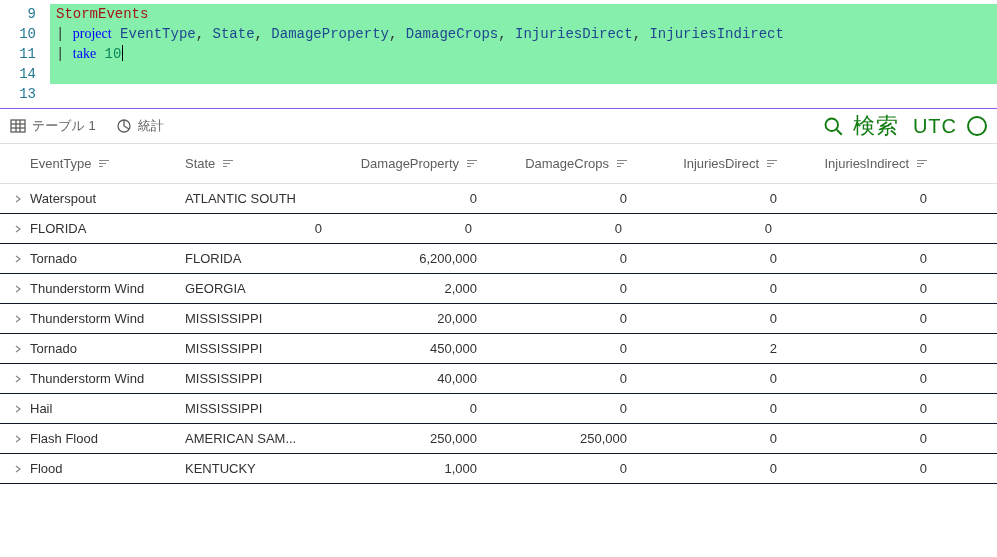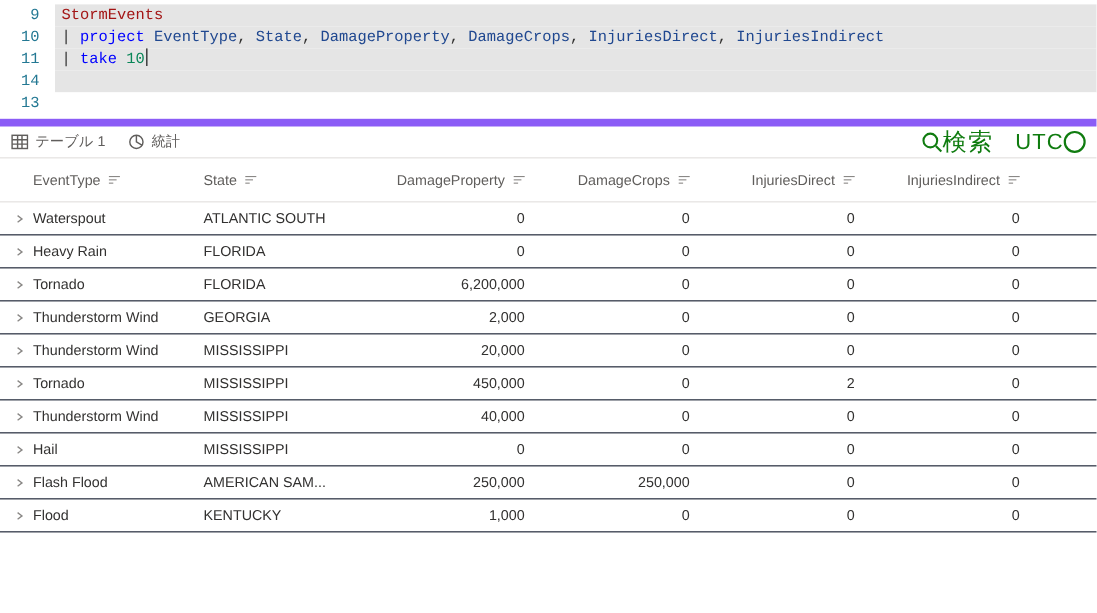--- a/index.html
+++ b/index.html
@@ -26,44 +26,44 @@
   }
   .gutter {
     width: 50px;
     text-align: right;
     padding-right: 14px;
     color: #237893;
   }
   .code {
     flex: 1;
     white-space: pre;
-    background: #e5e5e5;
+    background: #86efac;
     padding-left: 6px;
   }
   .code.blank-nonsel { background: #fff; }
   .t-tbl { color: #a31515; }
   .t-pipe { color: #333; }
-  .t-op   { color: #0000ff; }
+  .t-op   { color: #0000ff; font-family: Liberation Serif, serif; }
   .t-col  { color: #204890; }
   .t-num  { color: #098658; }
   .cursor { display: inline-block; width: 1px; height: 16px; background: #000; vertical-align: -3px; margin-left:1px;}
   .toolbar {
     display: flex;
     align-items: center;
     height: 36px;
-    border-top: 7px solid #8b5cf6;
+    border-top: 1px solid #8b5cf6;
     border-bottom: 1px solid #e1dfdd;
     padding: 0 10px;
     gap: 18px;
     color: #605e5c;
     font-size: 13px;
   }
   .toolbar .left { display: flex; align-items: center; gap: 20px; }
   .toolbar .spacer { flex: 1; }
-  .toolbar .right { display: flex; align-items: center; color: #107c10; font-size: 22px; letter-spacing: 1px;}
+  .toolbar .right { display: flex; align-items: center; gap: 10px; color: #107c10; font-size: 22px; letter-spacing: 1px;}
   .toolbar .tab {
     display: flex;
     align-items: center;
     gap: 6px;
     cursor: pointer;
   }
   .toolbar svg.ico { width:16px; height:16px; stroke:#605e5c; fill:none; stroke-width:1.3; }
   .grid {
     display: block;
   }
@@ -155,21 +155,21 @@
       <span>統計</span>
     </div>
   </div>
   <div class="spacer"></div>
   <div class="right">
     <svg class="ico search-ico" viewBox="0 0 16 16" style="width:20px;height:20px;stroke-width:1.5;">
         <circle cx="7" cy="7" r="5"></circle>
         <line x1="11" y1="11" x2="15" y2="15"></line>
       </svg>
     <span style="font-weight:300;">検索</span>
-    <span style="font-size:20px;margin-left:20px;">UTC</span>
+    <span style="font-size:20px;margin-left:4px;">UTC</span>
     <span class="utc-circle"></span>
   </div>
 </div>
 
 <div class="grid-header">
   <div class="expcol"></div>
   <div class="col type">
     <span>EventType</span>
     <span class="menu-icon">
         <span></span>
@@ -232,21 +232,20 @@
       <div class="col dmgc">0</div>
       <div class="col injd">0</div>
       <div class="col inji">0</div>
     </div>
     <div class="grid-row">
       <div class="expcol">
         <svg class="chev" viewBox="0 0 10 10" fill="none" stroke="#8a8886" stroke-width="1.2">
           <polyline points="3,2 7,5 3,8"></polyline>
         </svg>
       </div>
-      <div class="col type">Heavy Rain</div>
       <div class="col state">FLORIDA</div>
       <div class="col dmgp">0</div>
       <div class="col dmgc">0</div>
       <div class="col injd">0</div>
       <div class="col inji">0</div>
     </div>
     <div class="grid-row">
       <div class="expcol">
         <svg class="chev" viewBox="0 0 10 10" fill="none" stroke="#8a8886" stroke-width="1.2">
           <polyline points="3,2 7,5 3,8"></polyline>

